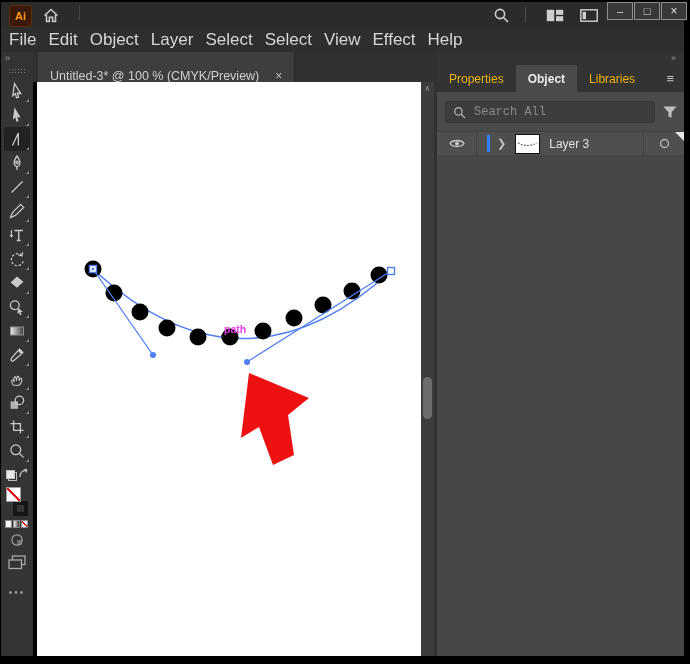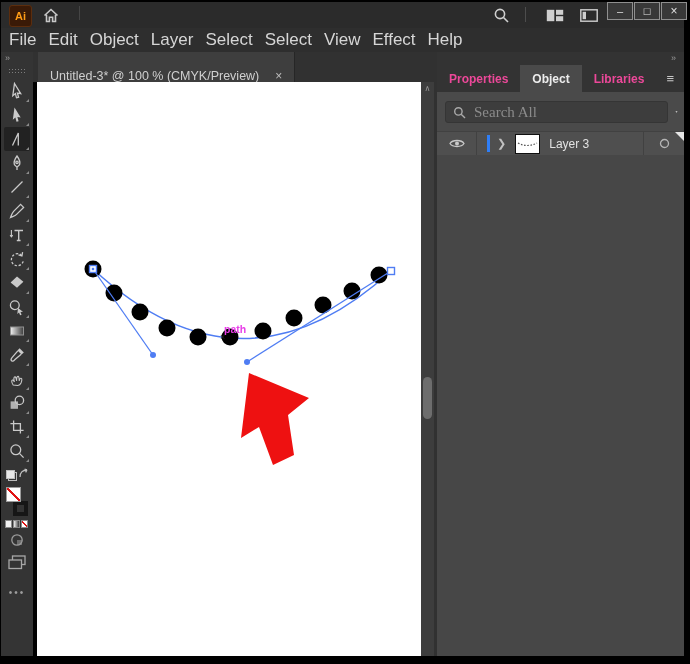--- a/index.html
+++ b/index.html
@@ -58,27 +58,27 @@
   .scrollbar{position:absolute;left:421px;top:82px;width:13px;height:574px;background:#3d3d3d;}
   .scroll-up{position:absolute;left:0;top:2px;width:13px;text-align:center;color:#9a9a9a;font-size:8px;}
   .scroll-thumb{position:absolute;left:2px;top:295px;width:9px;height:42px;background:#6d6d6d;border-radius:5px;}
   .dock-gap{position:absolute;left:434px;top:52px;width:3px;height:604px;background:#313131;}
 
   
   .right-panel{position:absolute;left:437px;top:52px;width:247px;height:604px;background:#4a4a4a;}
   .rp-header{position:absolute;left:0;top:0;width:100%;height:13px;background:#333;color:#9a9a9a;font-size:9px;
              text-align:right;line-height:12px;padding-right:8px;box-sizing:border-box;}
   .rp-tabs{position:absolute;left:0;top:13px;width:100%;height:27px;background:#333;display:flex;font-size:12px;}
-  .rp-tab{display:flex;align-items:center;padding:0 12px;color:#ec4899;font-weight:bold;}
+  .rp-tab{display:flex;align-items:center;padding:0 12px;color:#eab308;}
   .rp-tab.active{background:#4a4a4a;color:#ececec;font-weight:bold;}
   .rp-menu{margin-left:auto;color:#c6c6c6;font-size:13px;display:flex;align-items:center;padding:0 10px;}
   .rp-body{position:absolute;left:0;top:40px;right:0;bottom:0;background:#4a4a4a;}
   .search-row{position:absolute;left:8px;right:6px;top:8px;height:24px;display:flex;align-items:center;gap:7px;}
   .search-box{flex:1;height:22px;background:#3d3d3d;border:1px solid #353535;border-radius:3px;display:flex;align-items:center;padding:0 7px;gap:6px;box-sizing:border-box;}
-  .search-box input{flex:1;background:transparent;border:none;outline:none;color:#cfcfcf;font-size:15px;font-family:Liberation Serif, serif;min-width:0;}
+  .search-box input{flex:1;background:transparent;border:none;outline:none;color:#cfcfcf;font-size:12px;font-family:Liberation Mono, monospace;min-width:0;}
   .search-box input::placeholder{color:#8b8b8b;}
   .layer-row{position:absolute;left:0;right:0;top:39px;height:23px;background:#4f4f4f;border-top:1px solid #414141;border-bottom:1px solid #3e3e3e;display:flex;align-items:center;}
   .eye-col{width:39px;align-self:stretch;border-right:1px solid #414141;display:flex;align-items:center;justify-content:center;}
   .sel-bar{width:3px;height:17px;background:#2f7ef6;margin-left:10px;}
   .chev{color:#c2c2c2;font-size:11px;margin-left:7px;}
   .thumb{width:23px;height:18px;background:#fff;border:1px solid #101010;margin-left:9px;position:relative;}
   .layer-name{margin-left:9px;color:#e2e2e2;font-size:12px;flex:1;}
   .target-col{width:40px;align-self:stretch;border-left:1px solid #414141;display:flex;align-items:center;justify-content:center;}
   .corner-tri{position:absolute;right:0;top:0;width:0;height:0;border-left:9px solid transparent;border-top:9px solid #e6e6e6;}
   .rp-rest{position:absolute;left:0;right:0;top:63px;bottom:0;background:#474747;}

